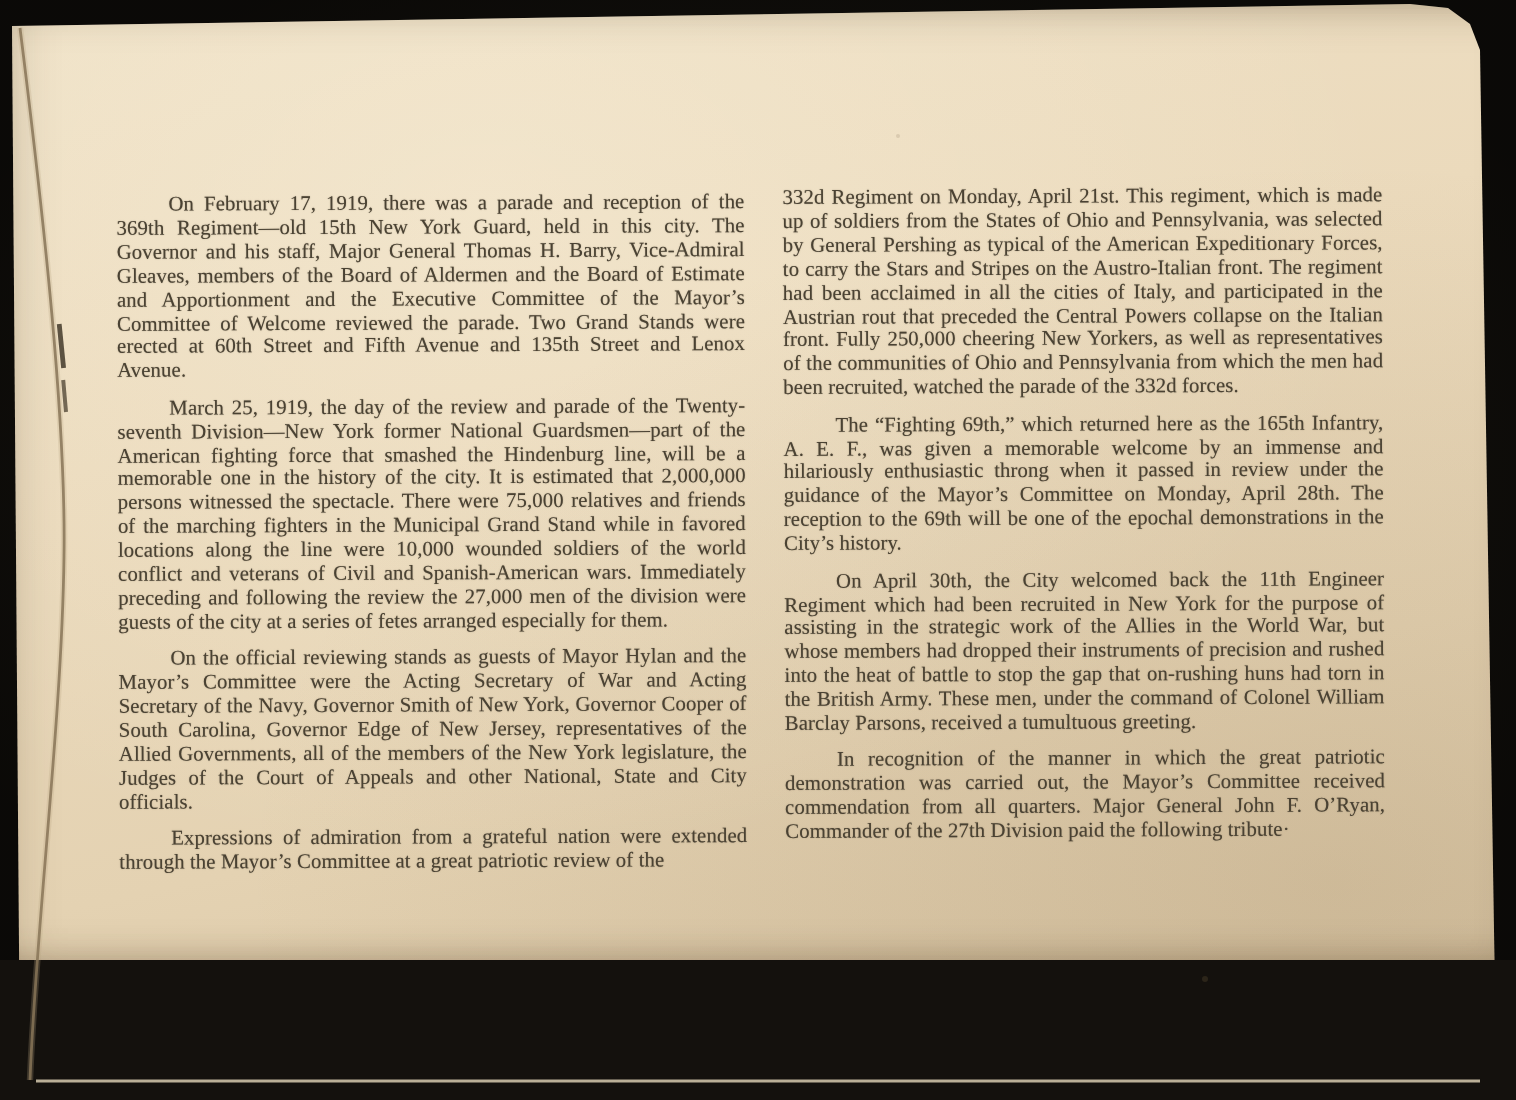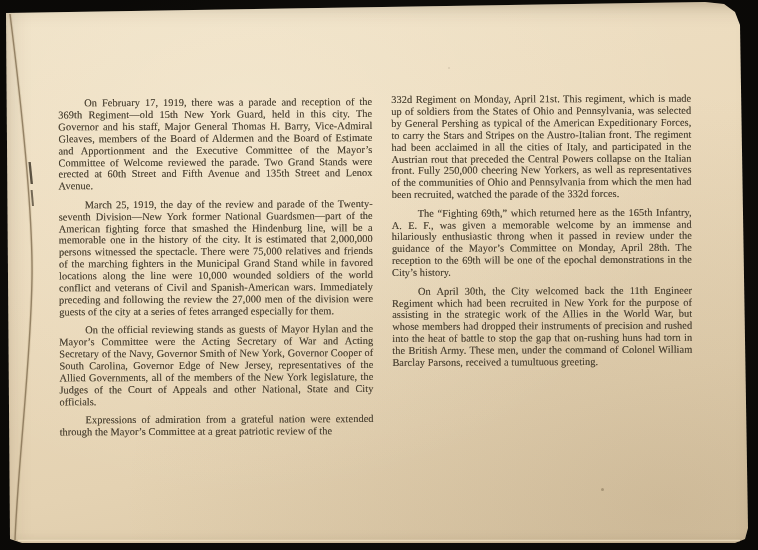--- a/index.html
+++ b/index.html
@@ -2,21 +2,21 @@
 <html><head>
 <meta charset="utf-8">
 <style>
   html, body { margin: 0; padding: 0; }
   body {
     width: 758px; height: 550px; overflow: hidden;
     background: #14110d;
     font-family: "Liberation Serif", "DejaVu Serif", serif;
   }
   .scene {
-    position: relative; width: 758px; height: 550px;
+    position: relative; width: 758px; height: 480px;
     background:
       radial-gradient(ellipse at 50% 50%, rgba(40,36,30,.25), rgba(0,0,0,.55) 85%),
       #17140f;
     text-decoration: underline;
   }
   
   .page {
     position: absolute; inset: 0;
     clip-path: polygon(
       6px 13px, 705px 2px, 724px 4px, 735px 12px, 740px 25px,
@@ -81,16 +81,17 @@
     <div class="col col-left">
       <p>On February 17, 1919, there was a parade and reception of the 369th Regiment—old 15th New York Guard, held in this city.  The Governor and his staff, Major General Thomas H. Barry, Vice-Admiral Gleaves, members of the Board of Aldermen and the Board of Estimate and Apportionment and the Executive Committee of the Mayor’s Committee of Welcome reviewed the parade.  Two Grand Stands were erected at 60th Street and Fifth Avenue and 135th Street and Lenox Avenue.</p>
       <p>March 25, 1919, the day of the review and parade of the Twenty-seventh Division—New York former National Guardsmen—part of the American fighting force that smashed the Hindenburg line, will be a memorable one in the history of the city.  It is estimated that 2,000,000 persons witnessed the spectacle.  There were 75,000 relatives and friends of the marching fighters in the Municipal Grand Stand while in favored locations along the line were 10,000 wounded soldiers of the world conflict and veterans of Civil and Spanish-American wars.  Immediately preceding and following the review the 27,000 men of the division were guests of the city at a series of fetes arranged especially for them.</p>
       <p>On the official reviewing stands as guests of Mayor Hylan and the Mayor’s Committee were the Acting Secretary of War and Acting Secretary of the Navy, Governor Smith of New York, Governor Cooper of South Carolina, Governor Edge of New Jersey, representatives of the Allied Governments, all of the members of the New York legislature, the Judges of the Court of Appeals and other National, State and City officials.</p>
       <p>Expressions of admiration from a grateful nation were extended through the Mayor’s Committee at a great patriotic review of the</p>
     </div>
     <div class="col col-right">
       <p class="no-indent">332d Regiment on Monday, April 21st.  This regiment, which is made up of soldiers from the States of Ohio and Pennsylvania, was selected by General Pershing as typical of the American Expeditionary Forces, to carry the Stars and Stripes on the Austro-Italian front.  The regiment had been acclaimed in all the cities of Italy, and participated in the Austrian rout that preceded the Central Powers collapse on the Italian front.  Fully 250,000 cheering New Yorkers, as well as representatives of the communities of Ohio and Pennsylvania from which the men had been recruited, watched the parade of the 332d forces.</p>
       <p>The “Fighting 69th,” which returned here as the 165th Infantry, A. E. F., was given a memorable welcome by an immense and hilariously enthusiastic throng when it passed in review under the guidance of the Mayor’s Committee on Monday, April 28th.  The reception to the 69th will be one of the epochal demonstrations in the City’s history.</p>
       <p>On April 30th, the City welcomed back the 11th Engineer Regiment which had been recruited in New York for the purpose of assisting in the strategic work of the Allies in the World War, but whose members had dropped their instruments of precision and rushed into the heat of battle to stop the gap that on-rushing huns had torn in the British Army.  These men, under the command of Colonel William Barclay Parsons, received a tumultuous greeting.</p>
+      <p>In recognition of the manner in which the great patriotic demonstration was carried out, the Mayor’s Committee received commendation from all quarters.  Major General John F. O’Ryan, Commander of the 27th Division paid the following tribute·</p>
     </div>
   </div>
 
 </div>
 
 </body></html>

